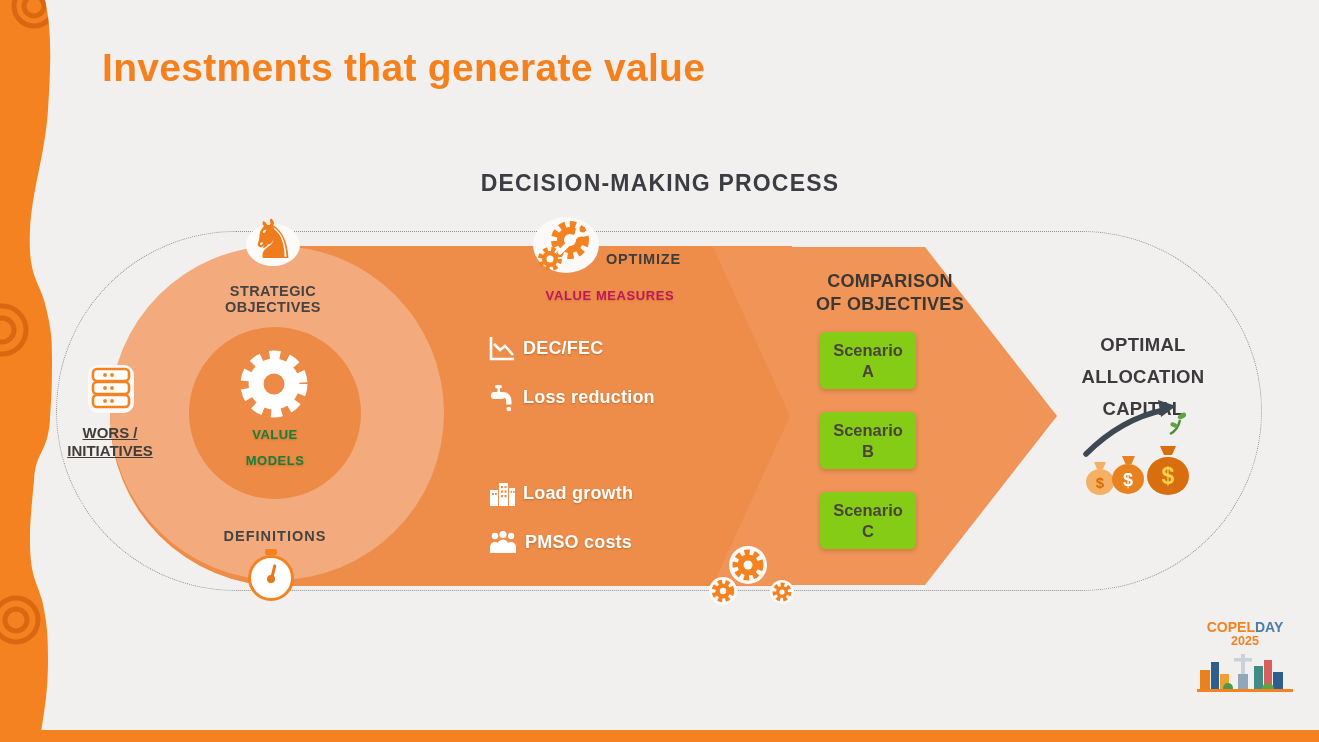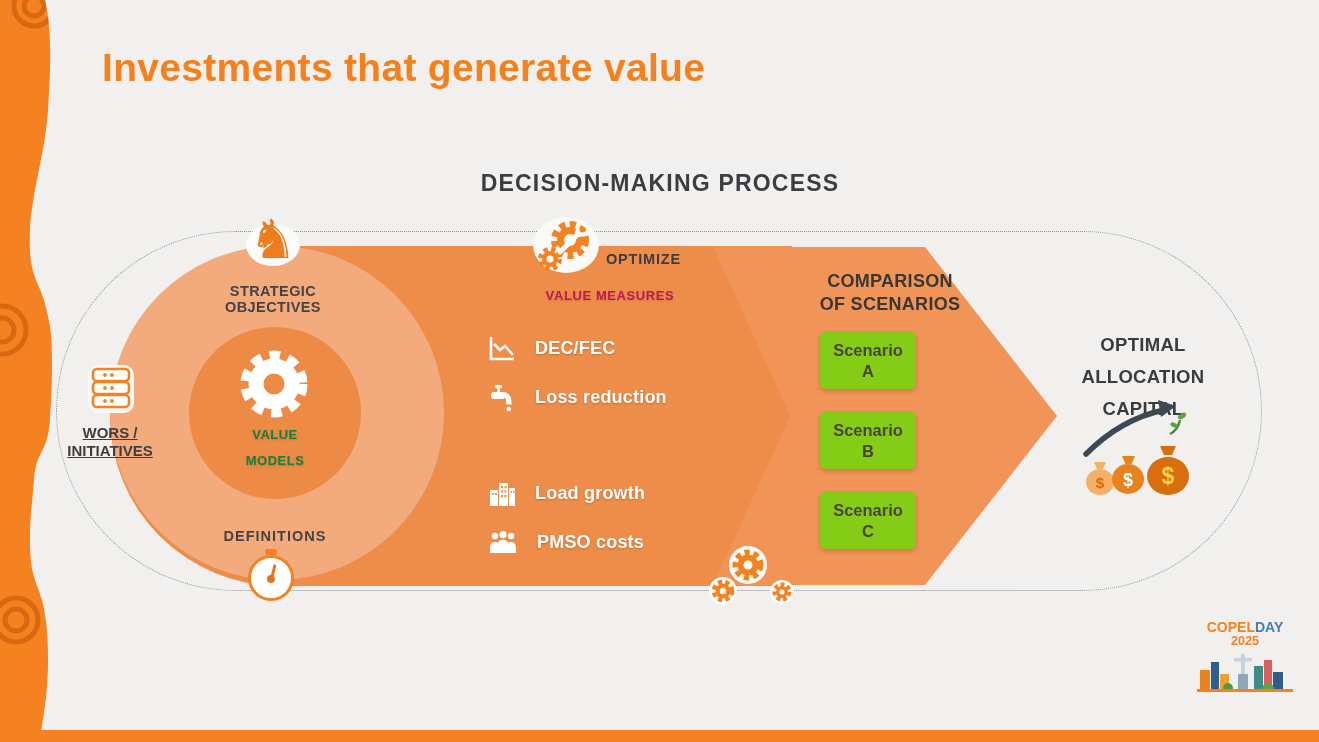--- a/index.html
+++ b/index.html
@@ -34,21 +34,21 @@
   .gauge .needle { position:absolute; left:19px; top:6px; width:3px; height:15px; background:#E8761B; transform:rotate(14deg); transform-origin:50% 100%; border-radius:2px; }
   .gauge .dot { position:absolute; left:16px; top:17px; width:8px; height:8px; background:#E8761B; border-radius:50%; }
 
   .server-svg { left:85px; top:362px; z-index:7; }
   .wors-label { left:40px; top:424px; width:140px; text-align:center; font-size:15px; font-weight:800; line-height:18px; color:#403D3A; z-index:7;text-decoration:underline; }
 
   .optimize-svg { left:532px; top:216px; z-index:7; }
   .optimize-label { left:606px; top:251px; font-size:14.5px; font-weight:800; letter-spacing:.8px; color:#3F3C39; z-index:7; }
 
   .vm-heading { left:485px; top:288px; width:250px; text-align:center; font-size:13px; font-weight:800; letter-spacing:.6px; color:#be185d; text-shadow:0 1px 2px rgba(150,75,15,.3); z-index:7; }
-  .measure-row { position:absolute; left:487px; width:270px; height:36px; display:flex; align-items:center; gap:18px; z-index:7; }
+  .measure-row { position:absolute; left:487px; width:270px; height:36px; display:flex; align-items:center; gap:6px; z-index:7; }
   .m-label { font-size:18px; font-weight:800; color:#fff; letter-spacing:.2px; text-shadow:0 1px 2px rgba(140,70,15,.45); }
 
   .comparison-heading { left:795px; top:270px; width:190px; text-align:center; font-size:18px; font-weight:800; line-height:23px; letter-spacing:.3px; color:#3B3834; z-index:7; }
   .scenario-card { position:absolute; left:820px; width:96px; height:57px; background:#84cc16; border-radius:5px; box-shadow:0 2px 4px rgba(146,74,16,.35); display:flex; align-items:center; justify-content:center; z-index:5; }
   .scenario-label { font-size:16.5px; font-weight:800; line-height:21px; color:#4A443C; text-align:center; }
 
   .optimal-label { left:1050px; top:329px; width:186px; text-align:center; font-size:18.5px; font-weight:800; line-height:32px; letter-spacing:.3px; color:#3B3B3E; z-index:7; }
   .money-svg { left:1080px; top:392px; z-index:7; }
   .gears-cluster { left:703px; top:546px; z-index:7; }
 
@@ -201,21 +201,21 @@
           <circle cx="24" cy="9" r="3.2"></circle>
         <path d="M3 26 v-6 a5 5 0 0 1 10 0 v6 z"></path>
         <path d="M10.5 26 v-8 a5.5 5.5 0 0 1 11 0 v8 z"></path>
         <path d="M19 26 v-6 a5 5 0 0 1 10 0 v6 z"></path>
       </g>
     </svg>
     <span class="m-label">PMSO costs</span>
   </div>
 
   <div class="abs comparison-heading pre">COMPARISON
-OF SCENARIOS</div>
+OF OBJECTIVES</div>
   <div class="scenario-card" style="top:332px">
     <div class="scenario-label pre">Scenario
 A</div>
   </div>
   <div class="scenario-card" style="top:412px">
     <div class="scenario-label pre">Scenario
 B</div>
   </div>
   <div class="scenario-card" style="top:492px">
     <div class="scenario-label pre">Scenario

